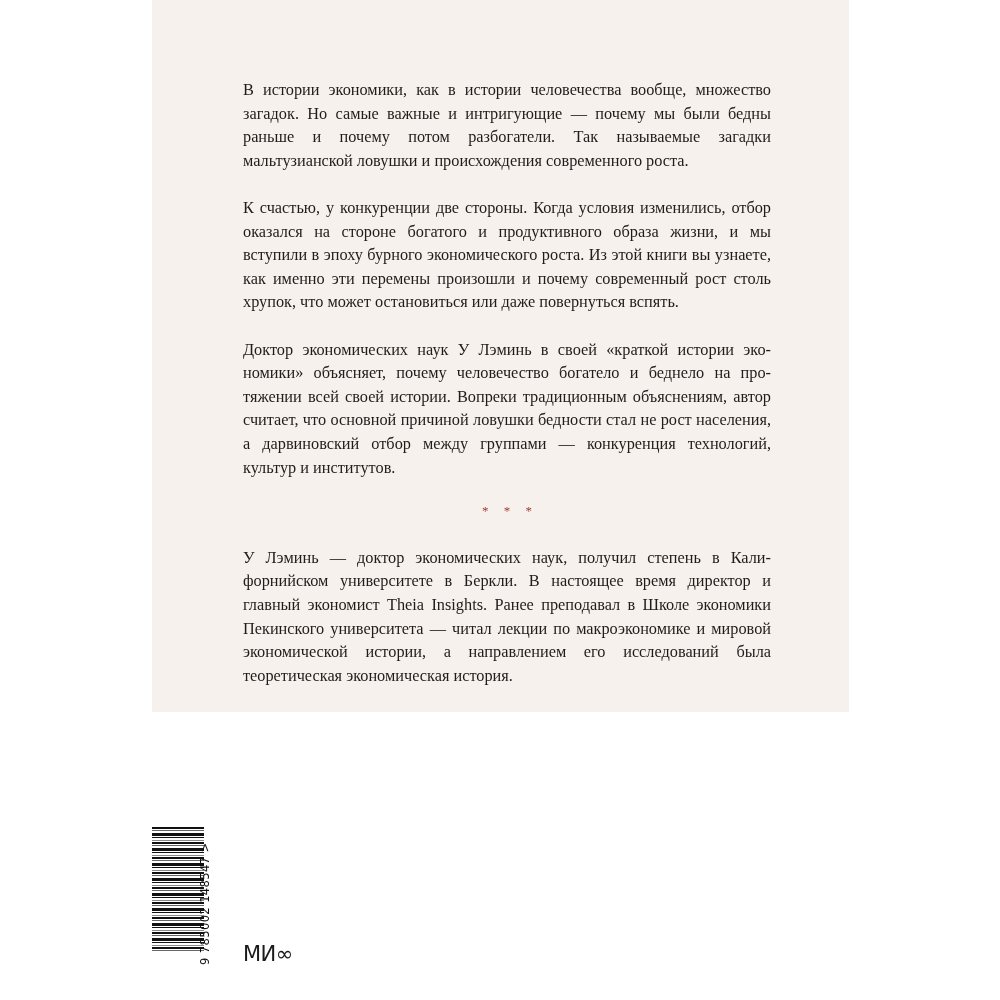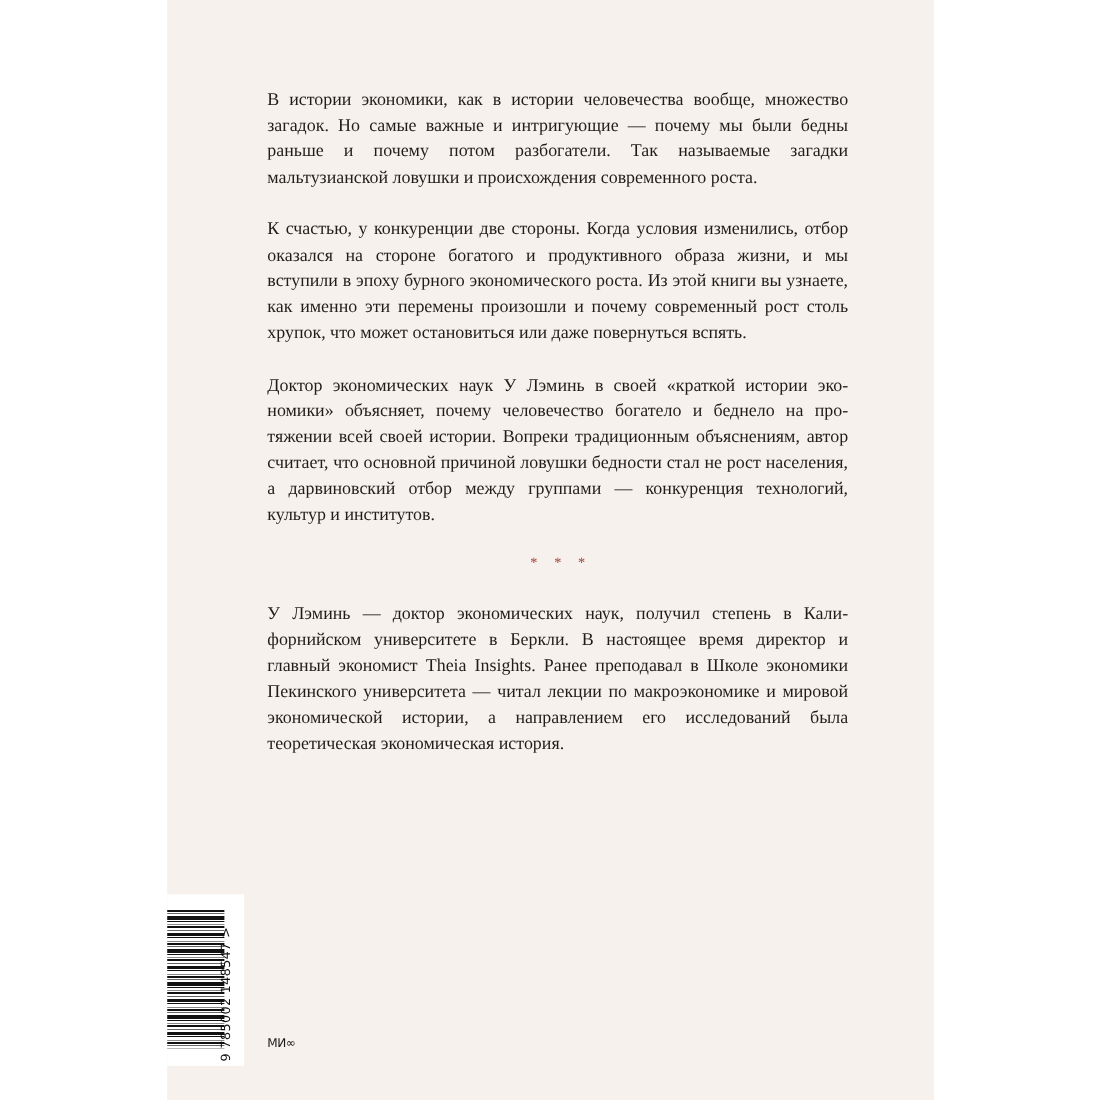--- a/index.html
+++ b/index.html
@@ -8,21 +8,21 @@
       background: #ffffff;
       width: 1000px;
       height: 1000px;
       overflow: hidden;
     }
     .cover {
       position: absolute;
       left: 152px;
       top: 0;
       width: 697px;
-      height: 1000px;
+      height: 712px;
       background: #f6f1ec;
     }
     .text-column {
       position: absolute;
       left: 91px;
       top: 78px;
       width: 528px;
       font-family: "Liberation Serif", "DejaVu Serif", serif;
       font-size: 16.3px;
       line-height: 23.6px;
@@ -90,21 +90,21 @@
       color: #111;
       letter-spacing: 0.4px;
       white-space: nowrap;
       padding-left: 4px;
     }
     .publisher-logo {
       position: absolute;
       left: 91px;
       top: 942px;
       font-family: "DejaVu Sans", sans-serif;
-      font-size: 11px;
+      font-size: 21px;
       font-weight: 500;
       color: #1a1a1a;
       letter-spacing: -0.5px;
     }
   </style>
 </head>
 <body>
 
 <div class="cover">
 

